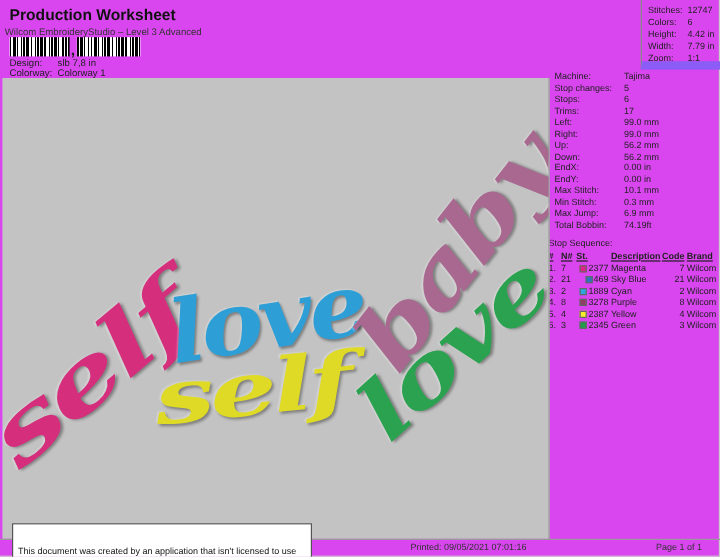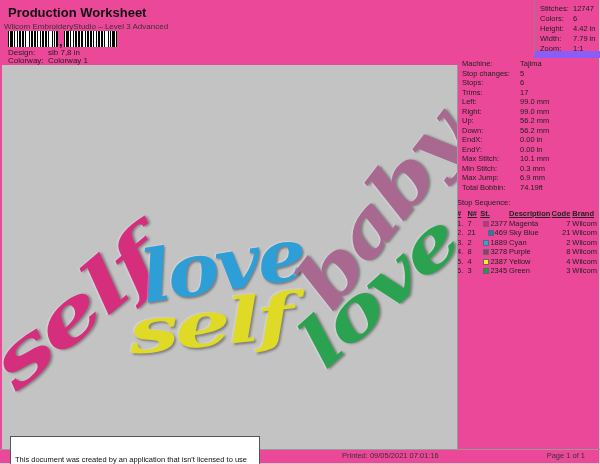--- a/index.html
+++ b/index.html
@@ -1,18 +1,18 @@
 <!DOCTYPE html>
 <html><head>
 <meta charset="utf-8">
 <style>
   * { margin:0; padding:0; box-sizing:border-box; }
   html,body { width:600px; height:464px; background:#fff; }
   body { font-family:"Liberation Sans", sans-serif; color:#222; position:relative; overflow:hidden; }
-  .page { position:absolute; inset:0; border-right:1px solid #c9c9c9; border-bottom:1px solid #c9c9c9; background:#ec4899;text-decoration:underline; }
+  .page { position:absolute; inset:0; border-right:1px solid #c9c9c9; border-bottom:1px solid #c9c9c9; background:#d946ef;text-decoration:underline; }
 
   
   .title { position:absolute; left:8px; top:5px; font-size:13px; font-weight:bold; color:#111; }
   .subtitle { position:absolute; left:4px; top:22px; font-size:8px; color:#333; }
   .barcode { position:absolute; left:8px; top:31px; height:16px; display:flex; align-items:flex-end; }
   .bars { height:16px; background:repeating-linear-gradient(90deg,#000 0 1.5px,#fff 1.5px 2.5px,#000 2.5px 5px,#fff 5px 6px,#000 6px 7px,#fff 7px 9.5px,#000 9.5px 10.5px,#fff 10.5px 11.5px); }
   .bars.a { width:50px; }
   .bars.b { width:53px; }
   .barcode .comma { font-size:13px; font-weight:bold; line-height:10px; padding:0 1px; }
   .meta-row { position:absolute; left:8px; font-size:8px; color:#222; }

